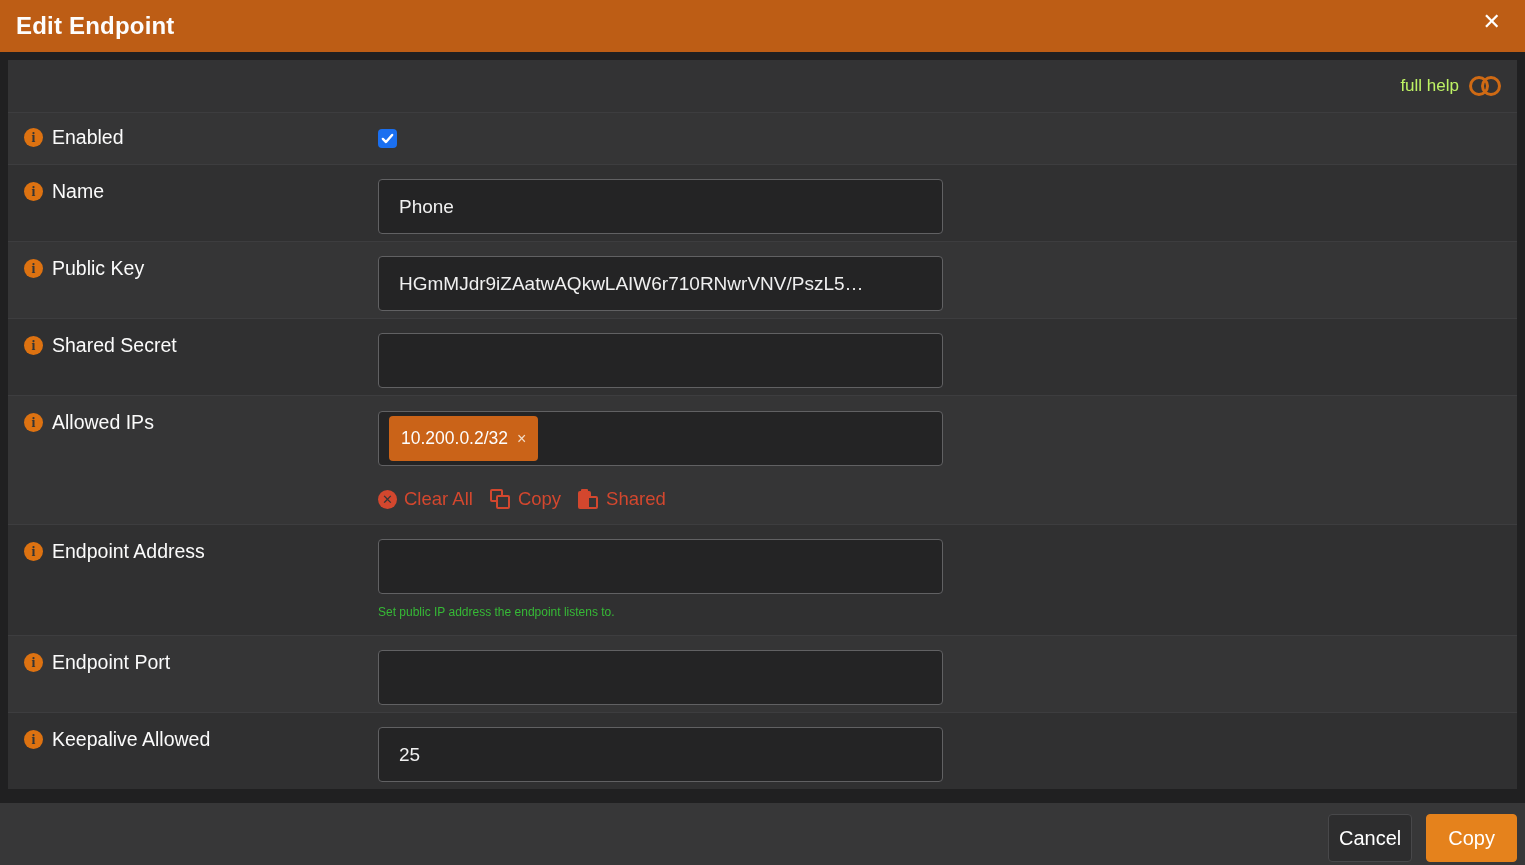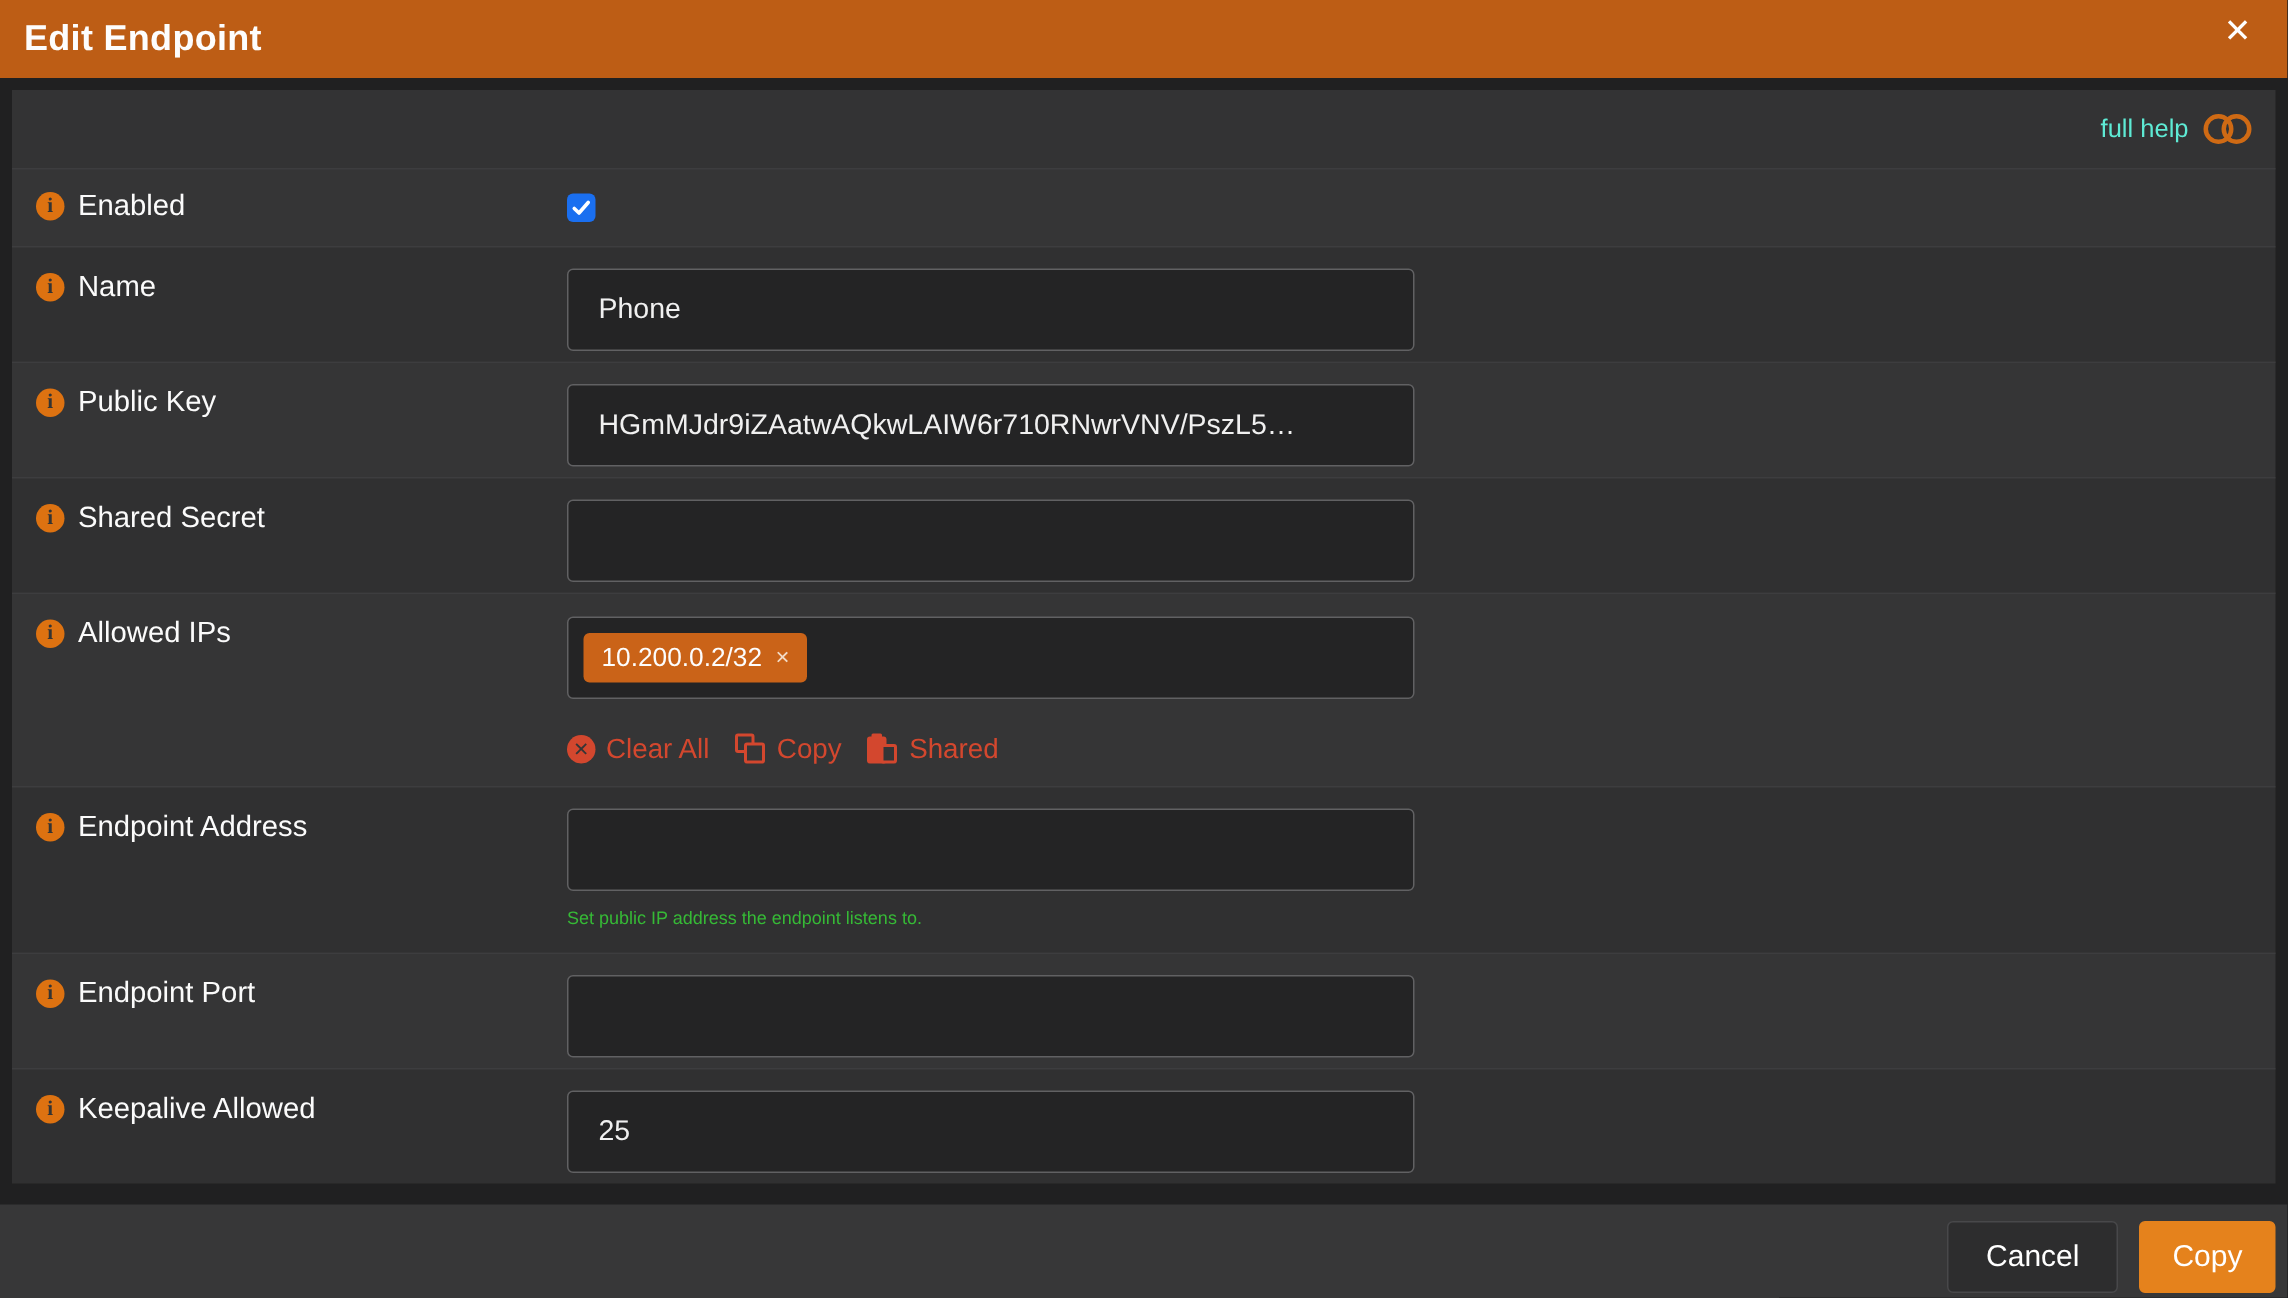--- a/index.html
+++ b/index.html
@@ -34,21 +34,21 @@
   .row.first { border-top: none; }
   .bg-a { background: #353536; }
   .bg-b { background: #303031; }
   .bg-help { background: #333334; }
 
   .help-row {
     height: 52px;
     display: flex; align-items: center; justify-content: flex-end;
     padding-right: 16px; gap: 10px;
   }
-  .help-label { font-size: 17px; color: #5eead4; text-align: center; }
+  .help-label { font-size: 17px; color: #bef264; text-align: center; }
   .toggle-icon { display: inline-flex; align-items: center; }
   .toggle-icon i {
     display: inline-block; width: 20px; height: 20px;
     border: 3px solid #cf6a14; border-radius: 50%;
   }
   .toggle-icon i + i { margin-left: -8px; }
 
   .label-cell { padding: 14px 0 0 16px; display: flex; align-items: flex-start; gap: 9px; }
   .label-cell.short { padding-top: 12px; }
   .row-label { font-size: 19.5px; font-weight: normal; color: #fbfbfb; line-height: 24px; }
@@ -94,21 +94,21 @@
     width: 565px; height: 55px;
     background: #242425;
     border: 1px solid #616163;
     border-radius: 4px;
     display: flex; align-items: center;
     padding: 0 10px;
   }
   .token {
     background: #ca6318;
     border-radius: 4px;
-    height: 33px;
+    height: 45px;
     display: inline-flex; align-items: center; gap: 9px;
     padding: 0 12px;
     font-size: 17.5px; color: #fdfdfd;
   }
   .token-remove { font-size: 16px; color: #f2dcc8; cursor: pointer; line-height: 1; }
 
   .token-actions { margin-top: 22px; display: flex; align-items: center; gap: 17px; }
   .action-link {
     display: inline-flex; align-items: center; gap: 7px;
     color: #d3472e; font-size: 18.5px; cursor: pointer; text-decoration: none;
@@ -139,21 +139,21 @@
     gap: 14px; padding-right: 8px;
   }
   .btn {
     height: 48px;
     border-radius: 4px;
     font-size: 20px;
     font-family: "Liberation Sans", sans-serif;
     color: #ffffff;
     cursor: pointer;
   }
-  .btn-cancel { background: #2d2d2e; border: 1px solid #48484a; padding: 0 25px; }
+  .btn-cancel { background: #2d2d2e; border: 1px solid #48484a; padding: 0 10px; }
   .btn-save   { background: #e5821c; border: 1px solid #e5821c; padding: 0 21px; }
 </style>
 </head>
 <body>
 
 <div class="modal-header">
   <div class="modal-title">Edit Endpoint</div>
   <button class="close-btn">✕</button>
 </div>
 

